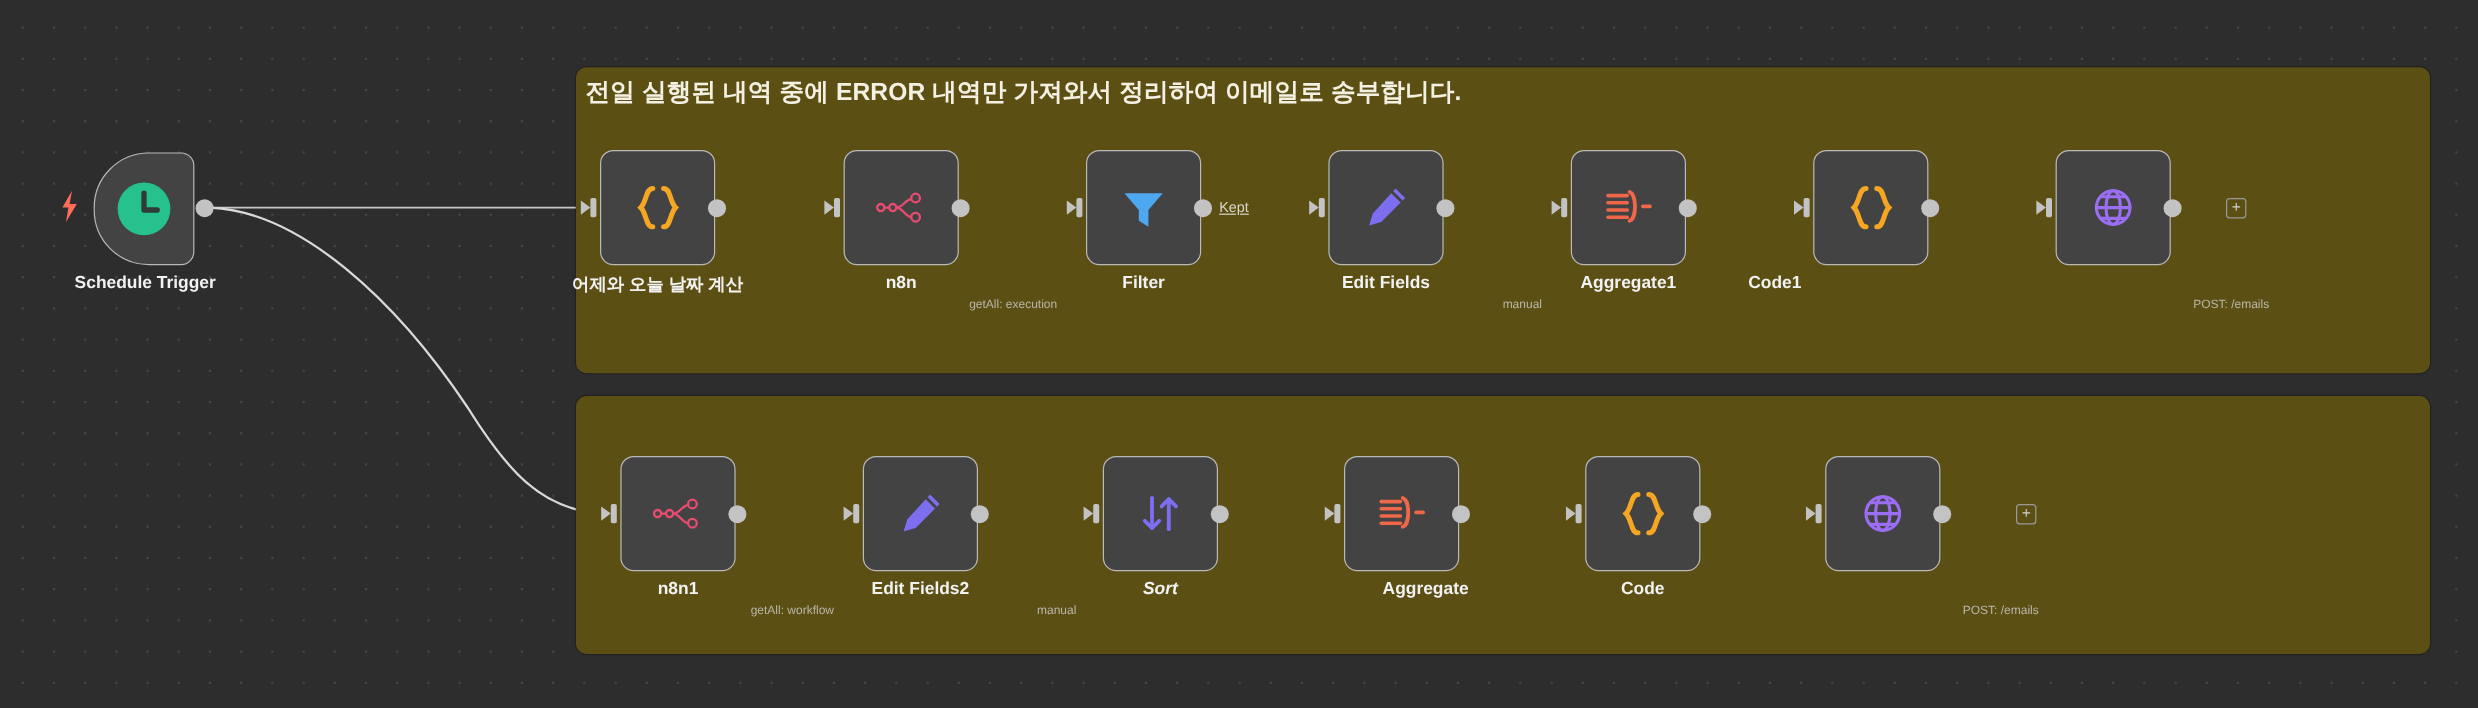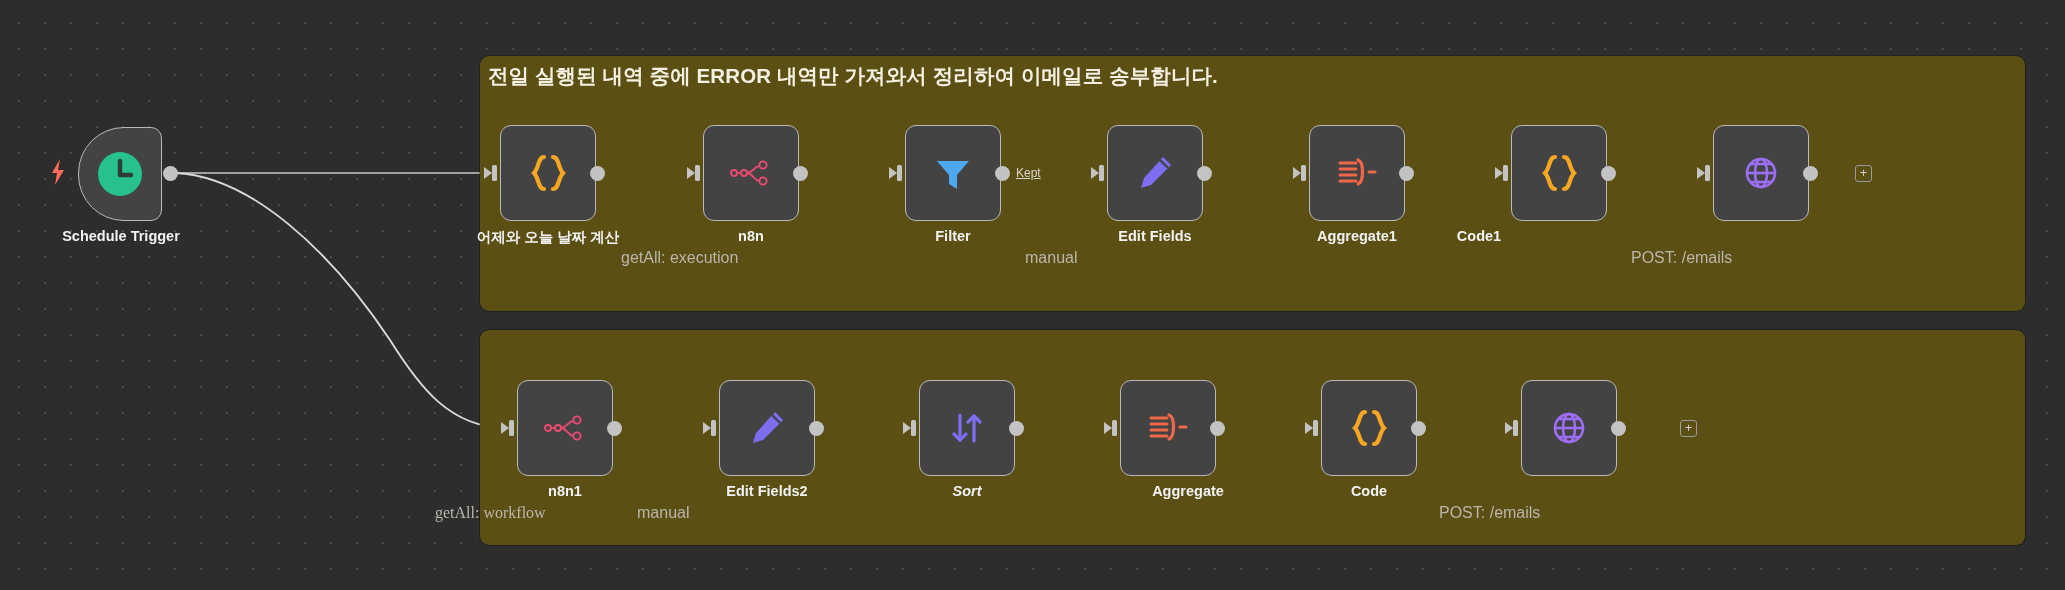--- a/index.html
+++ b/index.html
@@ -56,22 +56,22 @@
     width:260px;
     text-align:center;
     font-size:14.5px;
     font-weight:bold;
     color:#f2f2f2;
     white-space:nowrap;
   }
   .node-sub{
     position:absolute;
     width:260px;
-    text-align:left;
-    font-size:16px;
+    text-align:right;
+    font-size:10px;
     color:#b9b6ab;
     white-space:nowrap;
   }
 
   
   .out-dot{
     position:absolute;
     width:15px;height:15px;border-radius:50%;
     background:#c3c3c3;
   }
@@ -274,21 +274,21 @@
         <circle cx="35" cy="23" r="3.6"></circle>
       </g>
     </svg>
   </div>
   <div class="in-arrow" style="left:501px;top:420px;">
       <div class="tri"></div>
       <div class="bar"></div>
     </div>
   <div class="out-dot" style="left:607px;top:421px;"></div>
   <div class="node-label" style="left:435px;top:483px;">n8n1</div>
-  <div class="node-sub" style="left:435px;top:504px;font-family:Liberation Serif, serif;">getAll: workflow</div>
+  <div class="node-sub" style="left:435px;top:504px;">getAll: workflow</div>
 
   <div class="node" style="left:719px;top:380px;">
     <svg width="44" height="44" viewBox="0 0 44 44">
       <path d="M30 6 L38 14 L18 34 L8 37 L11 27 Z" fill="#7d6ef0"></path>
       <path d="M27 9 L35 17" stroke="#434343" stroke-width="2.4"></path>
     </svg>
   </div>
   <div class="in-arrow" style="left:703px;top:420px;">
       <div class="tri"></div>
       <div class="bar"></div>

